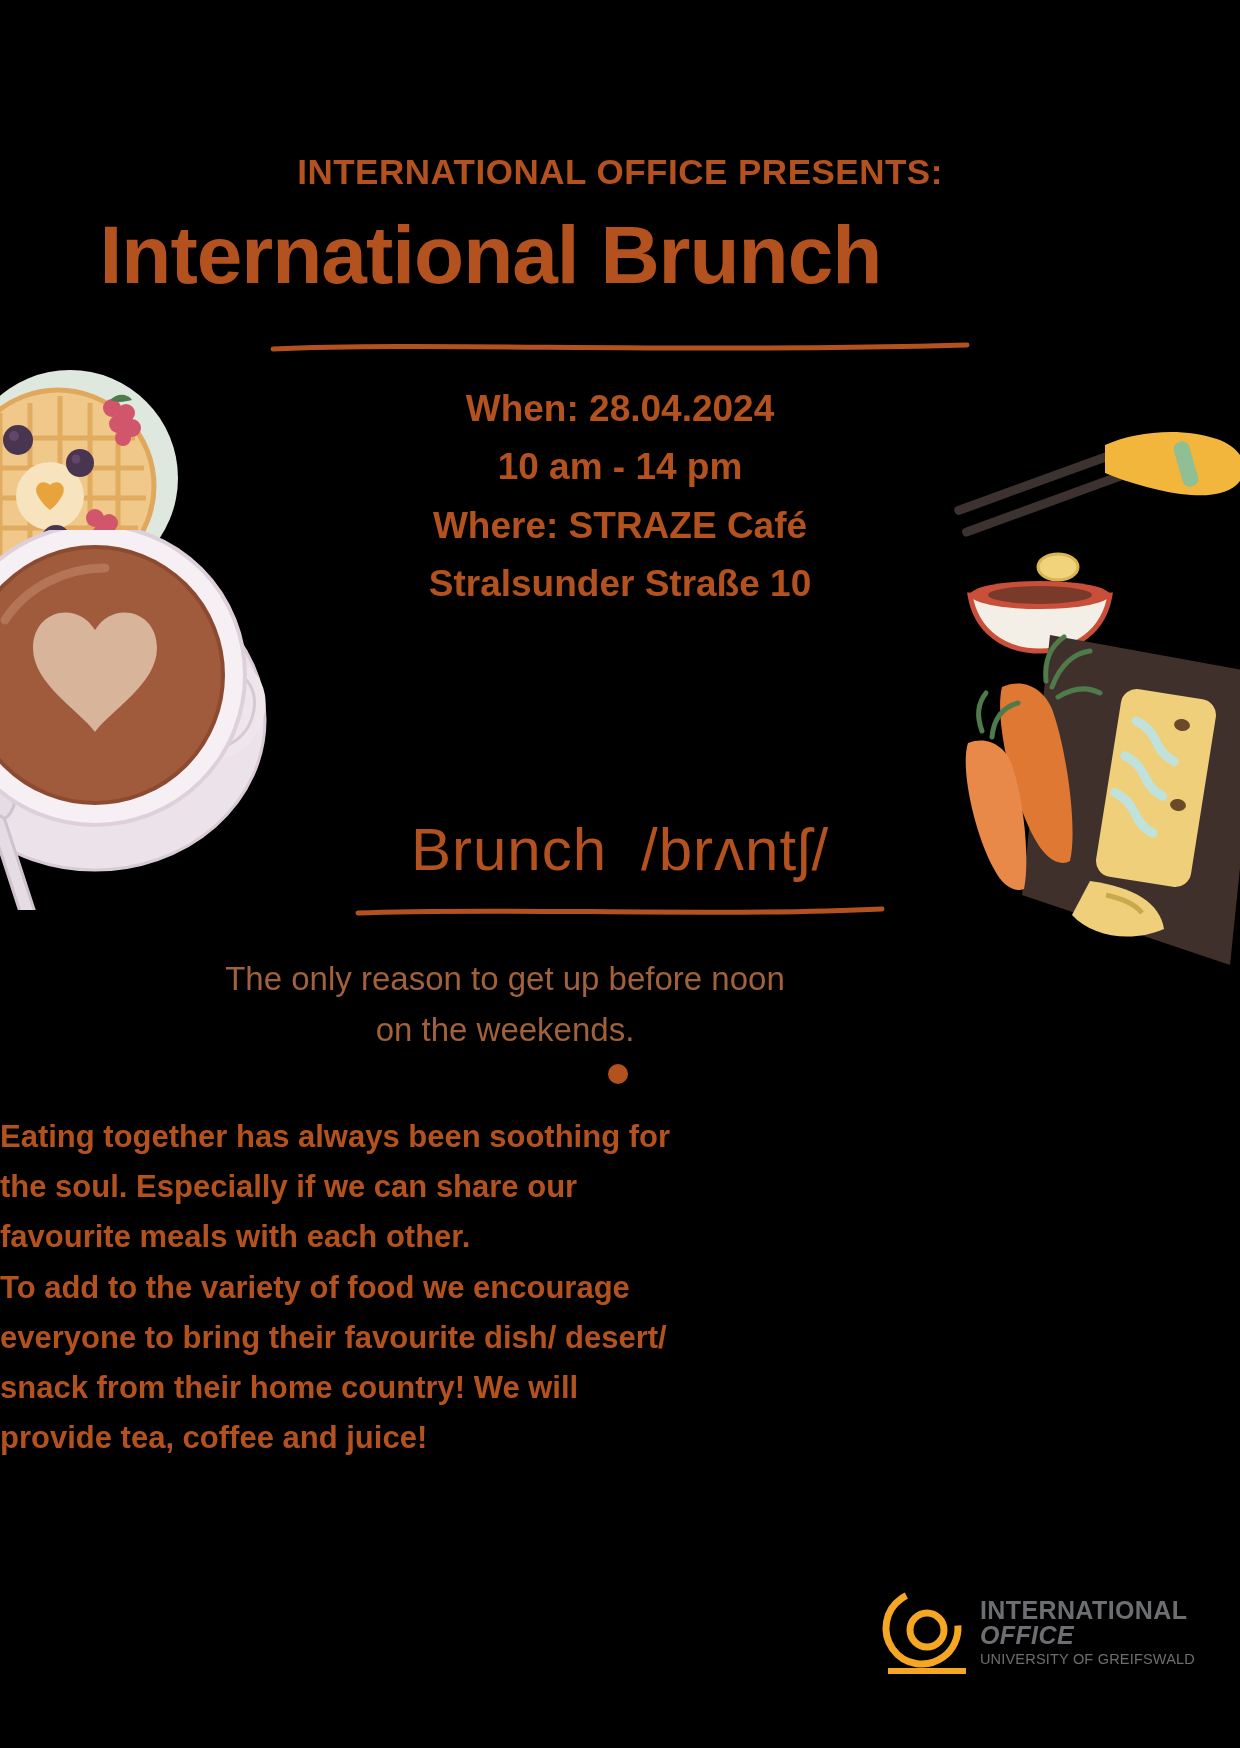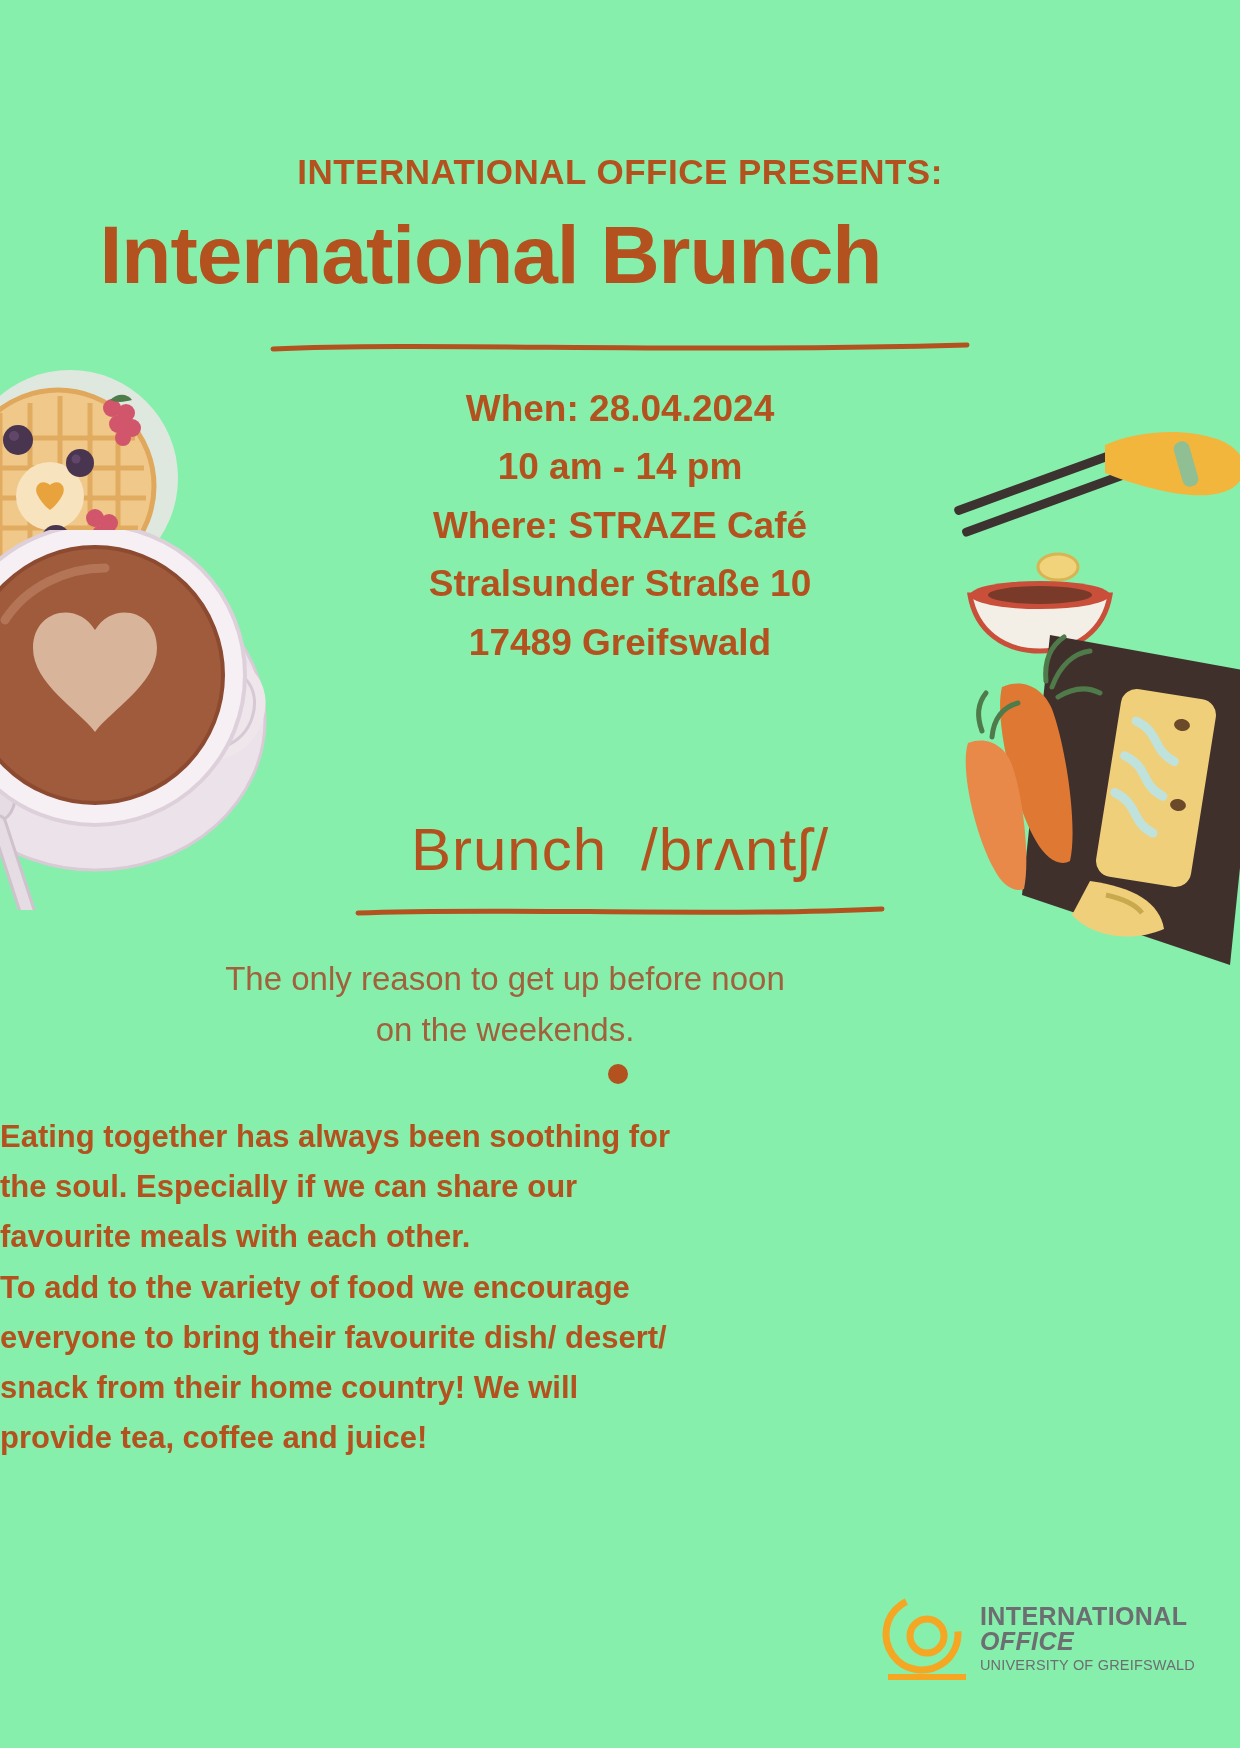--- a/index.html
+++ b/index.html
@@ -11,21 +11,21 @@
     height: 1748px;
     background: #f2e7d5;
     font-family: "Liberation Sans", sans-serif;
     overflow: hidden;
     position: relative;
   }
   .poster {
     position: relative;
     width: 1240px;
     height: 1748px;
-    background: #86efac;
+    background: #000000;
     overflow: hidden;
   }
 
   
   .presents {
     position: absolute;
     top: 152px;
     left: 0;
     width: 1240px;
     text-align: center;
@@ -114,21 +114,21 @@
     color: #b3521f;
     font-size: 31px;
     font-weight: bold;
     line-height: 1.62;
   }
 
   
   .logo {
     position: absolute;
     right: 45px;
-    bottom: 62px;
+    bottom: 68px;
     display: flex;
     align-items: center;
     gap: 14px;
   }
   .logo-text {
     color: #6d6e71;
     line-height: 1.0;
   }
   .logo-text .l1 { font-size: 25px; font-weight: bold; letter-spacing: 0.4px; }
   .logo-text .l2 { font-size: 25px; font-weight: bold; letter-spacing: 0.4px; font-style: italic; }
@@ -257,21 +257,20 @@
     <svg width="700" height="14" viewBox="0 0 700 14" preserveAspectRatio="none">
       <path d="M3 9 C 160 2, 400 13, 697 5" stroke="#b3521f" stroke-width="5" fill="none" stroke-linecap="round"></path>
     </svg>
   </div>
 
   <div class="details">
     <div>When: 28.04.2024</div>
     <div>10 am - 14 pm</div>
     <div>Where: STRAZE Café</div>
     <div>Stralsunder Straße 10</div>
-    <div>17489 Greifswald</div>
   </div>
 
   <div class="brunch-line">
     <span class="word">Brunch</span><span class="phon">/brʌntʃ/</span>
   </div>
 
   <div class="rule" style="top:905px; left:355px; width:530px;">
     <svg width="530" height="14" viewBox="0 0 530 14" preserveAspectRatio="none">
       <path d="M3 8 C 140 2, 360 12, 527 4" stroke="#b3521f" stroke-width="5" fill="none" stroke-linecap="round"></path>
     </svg>

